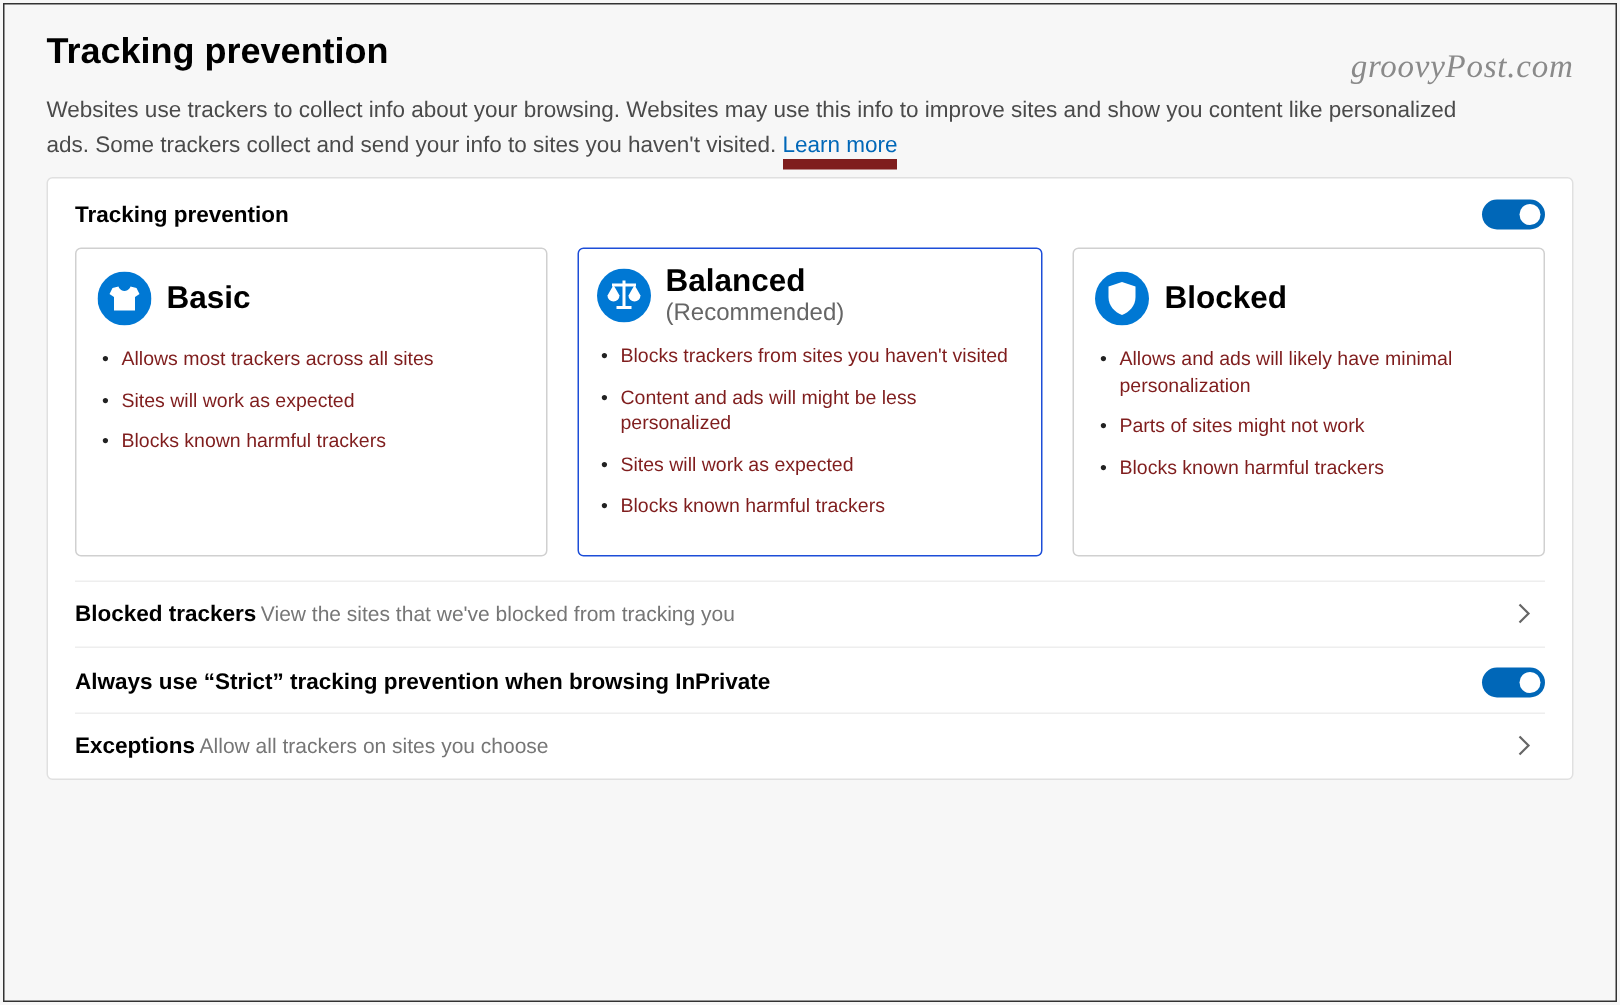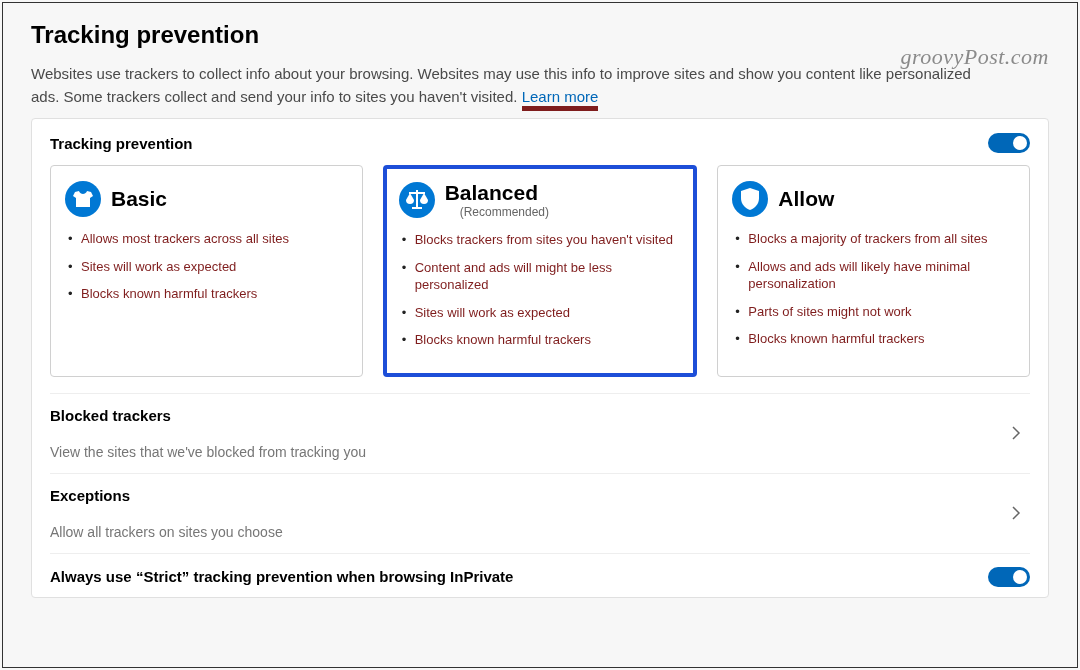--- a/index.html
+++ b/index.html
@@ -18,21 +18,21 @@
       border: 1px solid #333;
       background: #f7f7f7;
       width: 100%;
       height: 100%;
       padding: 18px 28px 6px 28px;
       position: relative;
       overflow: hidden;
     }
     .watermark {
       position: absolute;
-      top: 41px;
+      top: 28px;
       right: 28px;
       font-family: Georgia, "Times New Roman", serif;
       font-size: 22px;
       color: #8a8a8a;
       font-style: italic;
       letter-spacing: 0.5px;
     }
     .page-title {
       font-size: 24px;
       font-weight: 600;
@@ -42,21 +42,21 @@
     .page-desc {
       font-size: 15px;
       color: #4a4a4a;
       line-height: 1.5;
       margin-bottom: 10px;
       max-width: 940px;
     }
     .learn-more {
       color: #0067b8;
       text-decoration: none;
-      border-bottom: 5px solid #7f1d1d;
+      border-bottom: 7px solid #7f1d1d;
       padding-bottom: 1px;
       cursor: pointer;
     }
     .card {
       background: #fff;
       border: 1px solid #e0e0e0;
       border-radius: 4px;
       padding: 14px 18px 0 18px;
     }
     .card-header-row {
@@ -93,21 +93,21 @@
       margin-bottom: 16px;
     }
     .option-card {
       flex: 1;
       border: 1px solid #d0d0d0;
       border-radius: 4px;
       padding: 12px 14px 16px 14px;
       cursor: pointer;
     }
     .option-card.selected {
-      border: 4px solid #1d4ed8;
+      border: 1px solid #1d4ed8;
       padding: 10px 12px 14px 12px;
     }
     .option-head {
       display: flex;
       align-items: center;
       gap: 10px;
       margin-bottom: 4px;
       min-height: 42px;
     }
     .option-icon {
@@ -118,23 +118,22 @@
     .option-title-wrap {
       display: flex;
       flex-direction: column;
     }
     .option-title {
       font-size: 21px;
       font-weight: 600;
       color: #000;
     }
     .option-subtitle {
-      font-size: 12px;
+      font-size: 16px;
       color: #666;
-      margin-left: 15px;
     }
     .option-list {
       list-style: none;
       margin-top: 10px;
     }
     .option-list li {
       position: relative;
       padding-left: 16px;
       font-size: 13px;
       color: #7f1d1d;
@@ -151,22 +150,22 @@
     .section-row {
       border-top: 1px solid #eee;
       padding: 13px 0 13px 0;
       display: flex;
       justify-content: space-between;
       align-items: center;
       cursor: pointer;
     }
     .section-info {
       display: flex;
-      flex-direction: column;
-      gap: 20px;
+      flex-direction: row;
+      gap: 3px;
     }
     .section-title {
       font-size: 15px;
       font-weight: 600;
       color: #000;
     }
     .section-desc {
       font-size: 14px;
       color: #767676;
     }
@@ -246,57 +245,56 @@
         </ul>
       </div>
 
       <div class="option-card">
         <div class="option-head">
           <svg class="option-icon" viewBox="0 0 36 36">
             <circle cx="18" cy="18" r="18" fill="#0078D4"></circle>
             <path d="M18 7 L27 10 L27 17 C27 23 23 27 18 29 C13 27 9 23 9 17 L9 10 Z" fill="#fff"></path>
           </svg>
           <div class="option-title-wrap">
-            <span class="option-title">Allow</span>
+            <span class="option-title">Blocked</span>
           </div>
         </div>
         <ul class="option-list">
-          <li>Blocks a majority of trackers from all sites</li>
           <li>Allows and ads will likely have minimal personalization</li>
           <li>Parts of sites might not work</li>
           <li>Blocks known harmful trackers</li>
         </ul>
       </div>
 
     </div>
 
     <div class="section-row">
       <div class="section-info">
         <span class="section-title">Blocked trackers</span>
         <span class="section-desc">View the sites that we've blocked from tracking you</span>
       </div>
       <svg class="chevron" viewBox="0 0 16 16">
         <path d="M5 2 L11 8 L5 14"></path>
       </svg>
     </div>
 
+    <div class="section-row last">
+      <div class="section-info">
+        <span class="section-title">Always use “Strict” tracking prevention when browsing InPrivate</span>
+      </div>
+      <div class="toggle">
+        <div class="toggle-knob"></div>
+      </div>
+    </div>
+
     <div class="section-row">
       <div class="section-info">
         <span class="section-title">Exceptions</span>
         <span class="section-desc">Allow all trackers on sites you choose</span>
       </div>
       <svg class="chevron" viewBox="0 0 16 16">
         <path d="M5 2 L11 8 L5 14"></path>
       </svg>
     </div>
 
-    <div class="section-row last">
-      <div class="section-info">
-        <span class="section-title">Always use “Strict” tracking prevention when browsing InPrivate</span>
-      </div>
-      <div class="toggle">
-        <div class="toggle-knob"></div>
-      </div>
-    </div>
-
   </div>
 
 </div>
 
 </body></html>

